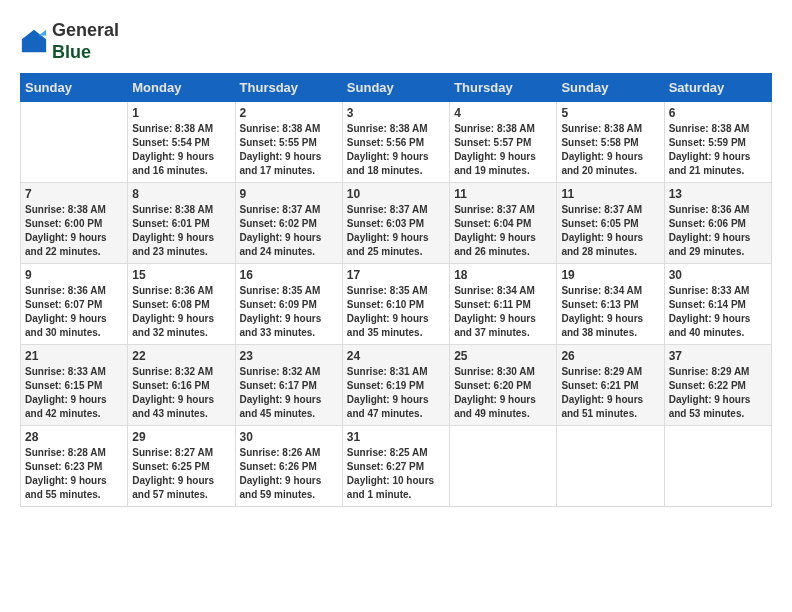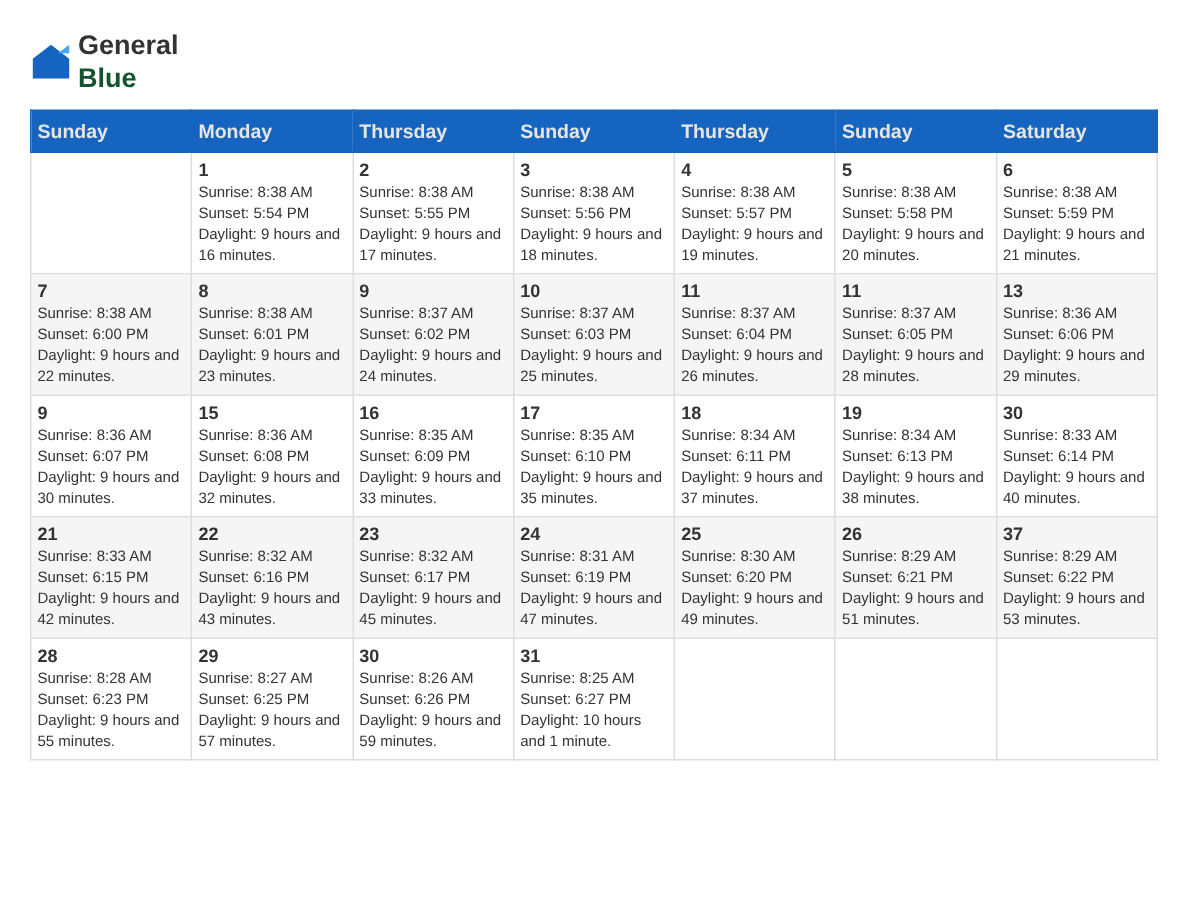--- a/index.html
+++ b/index.html
@@ -74,20 +74,21 @@
     .day-num {
       font-size: 12px;
       font-weight: bold;
       display: block;
       margin-bottom: 2px;
     }
     .day-info {
       font-size: 10px;
       line-height: 1.4;
       color: #333;
+      font-weight: bold;
     }
   </style>
 </head>
 <body>
 
 <div class="header">
   <div class="logo">
     <svg class="logo-icon" viewBox="0 0 30 30">
       <polygon points="15,2 28,12 28,26 2,26 2,12" fill="#1565c0"></polygon>
       <polygon points="20,8 28,8 28,2" fill="#42a5f5"></polygon>

